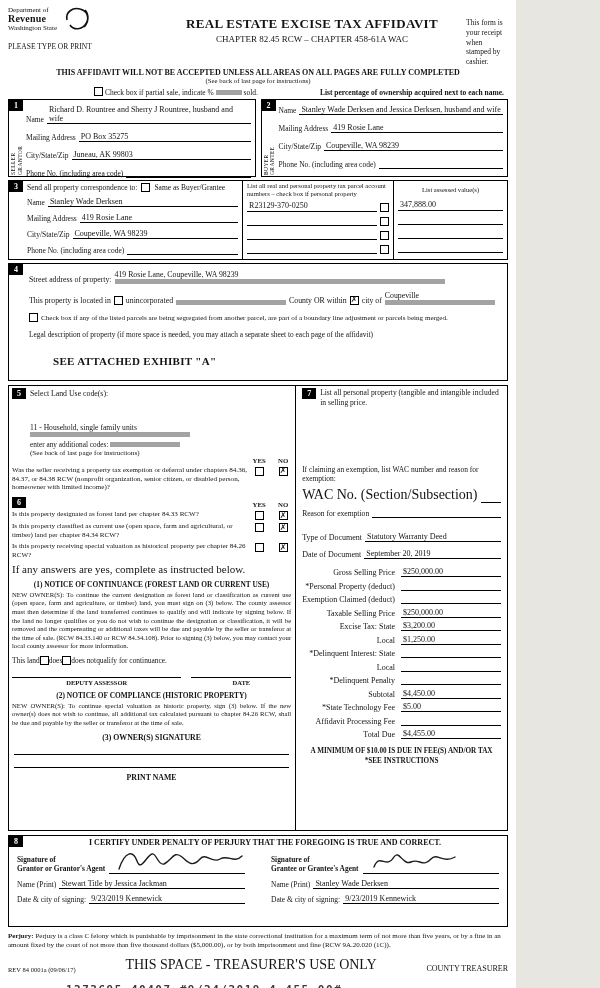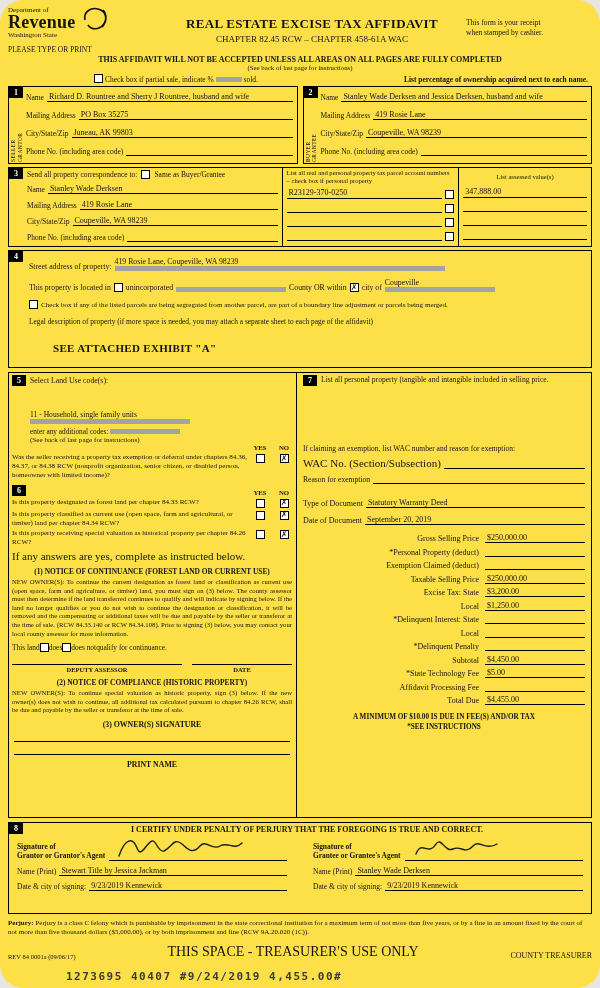--- a/index.html
+++ b/index.html
@@ -1,26 +1,26 @@
 <!DOCTYPE html>
 <html><head>
 <meta charset="utf-8">
 <style>
   * { margin:0; padding:0; box-sizing:border-box; }
   html,body { background:#e8e6e0; }
   body { width:600px; height:988px; overflow:hidden;
          font-family:"Liberation Serif","DejaVu Serif",serif; color:#141414; }
-  .page { width:600px; height:988px; background:#fde047; padding:6px 8px; position:relative;border-radius:23px; }
+  .page { width:516px; height:988px; background:#ffffff; padding:6px 8px; position:relative; }
 
   
   .hdr { display:flex; align-items:flex-start; }
   .logo { width:158px; }
   .logo-top { display:flex; align-items:flex-start; gap:4px; }
   .logo-txt .l1 { font-size:7px; }
-  .logo-txt .l2 { font-size:18px; font-weight:bold; letter-spacing:0.2px; line-height:0.95; }
+  .logo-txt .l2 { font-size:10px; font-weight:bold; letter-spacing:0.2px; line-height:0.95; }
   .logo-txt .l3 { font-size:7px; }
   .please { font-size:7.5px; margin-top:6px; }
   .titleblk { width:292px; text-align:center; padding-top:10px; }
   .title { font-size:13px; font-weight:bold; letter-spacing:0.3px; }
   .chapter { font-size:9px; margin-top:2px; }
   .receiptblk { flex:1; font-size:7.5px; padding-top:12px; padding-left:8px; line-height:1.3; }
   .warning { text-align:center; font-weight:bold; font-size:8px; margin-top:1px; }
   .seeback { text-align:center; font-size:6.8px; }
   .partialrow { display:flex; justify-content:space-between; font-size:7.5px; margin:2px 4px 2px 86px; align-items:flex-end; }
   .ownote { font-weight:bold; }
@@ -390,21 +390,21 @@
     <div class="mright">
       <div style="display:flex;">
         <span class="numtab-in">7</span>
         <span style="font-size:7.6px; flex:1; line-height:1.3;">List all personal property (tangible and intangible included in selling price.</span>
       </div>
 
       <div style="height:52px;"></div>
 
       <div class="exempt">If claiming an exemption, list WAC number and reason for exemption:</div>
       <div class="fr" style="margin-top:4px;">
-          <span class="fl" style="font-size:11px;">WAC No. (Section/Subsection)</span>
+          <span class="fl" style="font-size:14px;">WAC No. (Section/Subsection)</span>
         <span class="fv"></span>
         </div>
       <div class="fr" style="margin-top:5px;">
           <span class="fl" style="font-size:7.6px;">Reason for exemption</span>
         <span class="fv"></span>
         </div>
 
       <div class="docrow" style="margin-top:14px;">
           <span class="fl">Type of Document</span>
         <span class="fv">Statutory Warranty Deed</span>

